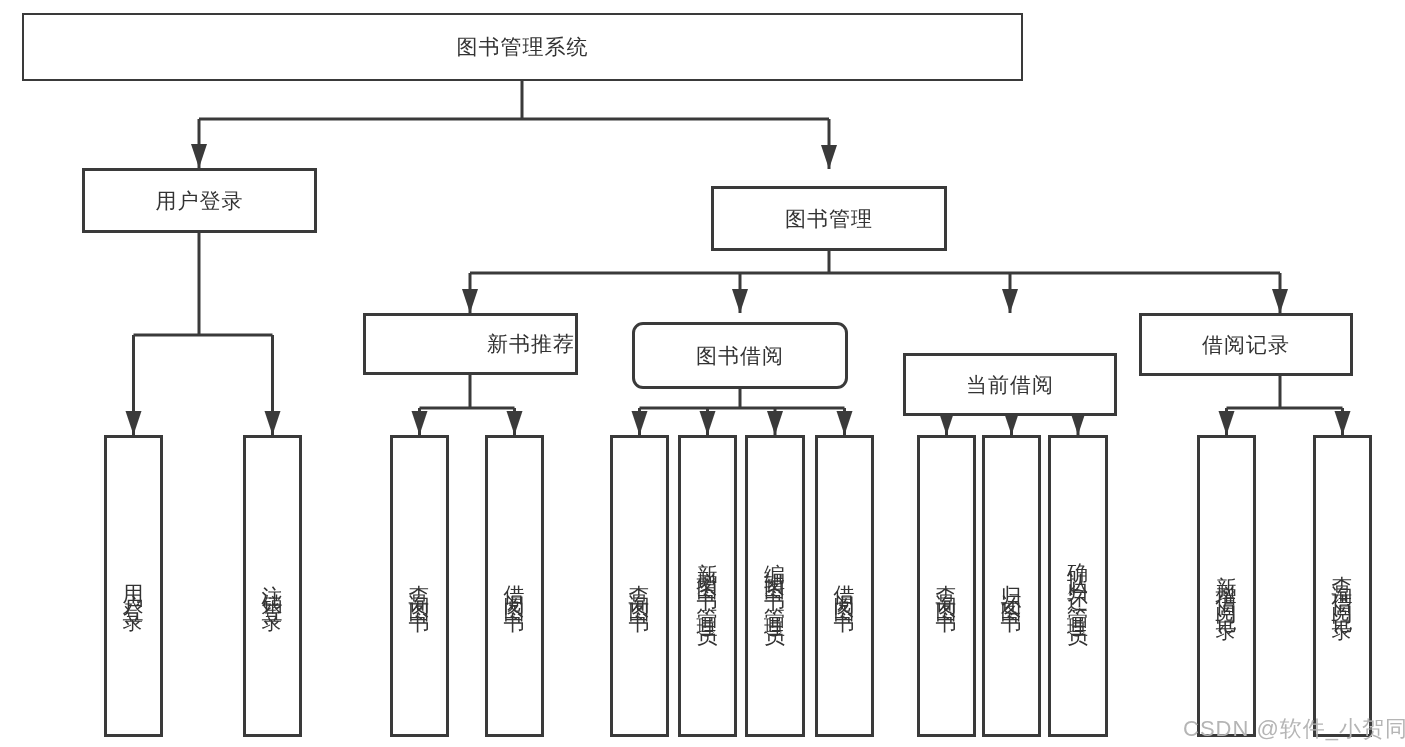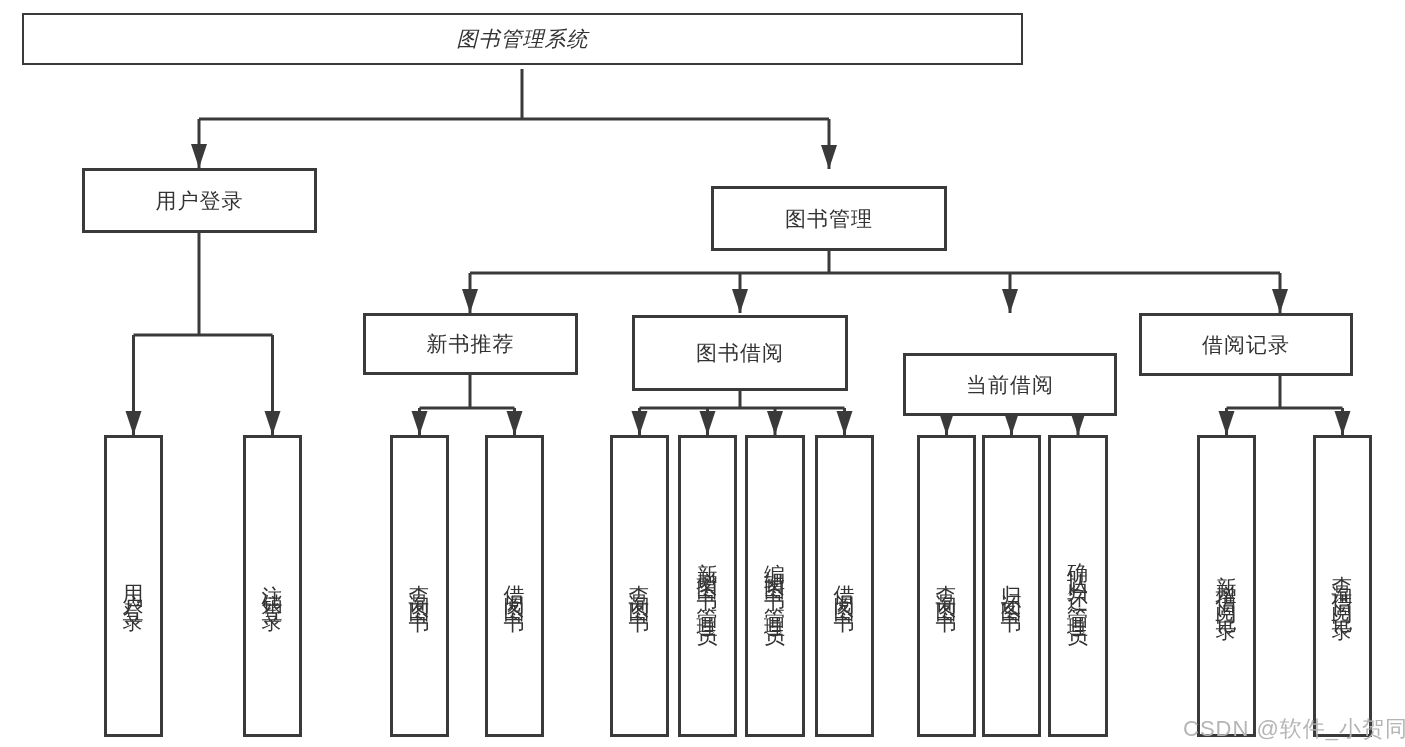--- a/index.html
+++ b/index.html
@@ -77,35 +77,35 @@
       <line x1="775" y1="408" x2="775" y2="435" marker-end="url(#ah)"></line>
       <line x1="844.5" y1="408" x2="844.5" y2="435" marker-end="url(#ah)"></line>
       <line x1="946.5" y1="408" x2="946.5" y2="435" marker-end="url(#ah)"></line>
       <line x1="1011.5" y1="408" x2="1011.5" y2="435" marker-end="url(#ah)"></line>
       <line x1="1078" y1="408" x2="1078" y2="435" marker-end="url(#ah)"></line>
       <line x1="1226.5" y1="408" x2="1226.5" y2="435" marker-end="url(#ah)"></line>
       <line x1="1342.5" y1="408" x2="1342.5" y2="435" marker-end="url(#ah)"></line>
     </g>
   </svg>
 
-  <div class="box root" style="left:22px;top:13px;width:1001px;height:52px;font-style:italic;">
+  <div class="box root" style="left:22px;top:13px;width:1001px;height:68px;">
     <span class="h-label">图书管理系统</span>
   </div>
 
   <div class="box" style="left:82px;top:168px;width:235px;height:65px;">
     <span class="h-label">用户登录</span>
   </div>
   <div class="box" style="left:711px;top:186px;width:236px;height:65px;">
     <span class="h-label">图书管理</span>
   </div>
 
-  <div class="box" style="left:363px;top:313px;width:215px;height:62px;">
+  <div class="box" style="left:363px;top:313px;width:215px;height:62px;justify-content:flex-end;">
     <span class="h-label">新书推荐</span>
   </div>
-  <div class="box" style="left:632px;top:315px;width:216px;height:76px;">
+  <div class="box" style="left:632px;top:322px;width:216px;height:67px;border-radius:11px;">
     <span class="h-label">图书借阅</span>
   </div>
   <div class="box" style="left:903px;top:313px;width:214px;height:63px;margin-top:40px;">
     <span class="h-label">当前借阅</span>
   </div>
   <div class="box" style="left:1139px;top:313px;width:214px;height:63px;">
     <span class="h-label">借阅记录</span>
   </div>
 
   <div class="box v-box" style="left:104px;top:435px;width:59px;height:302px;">

